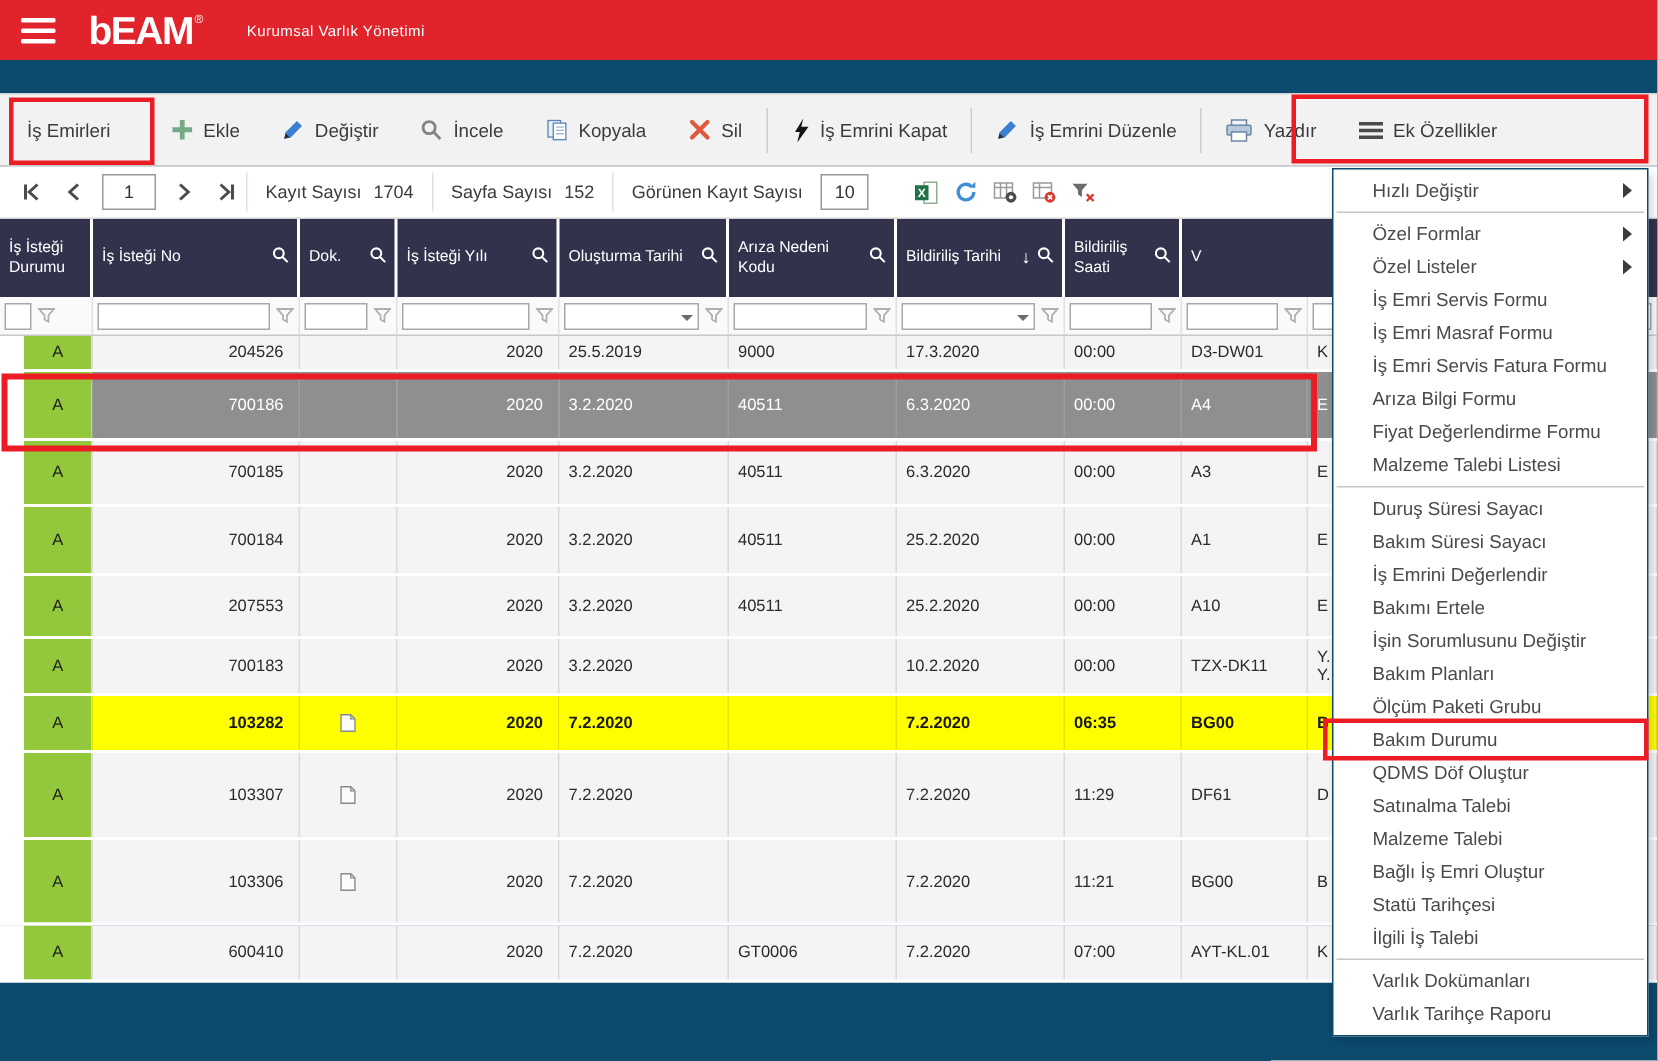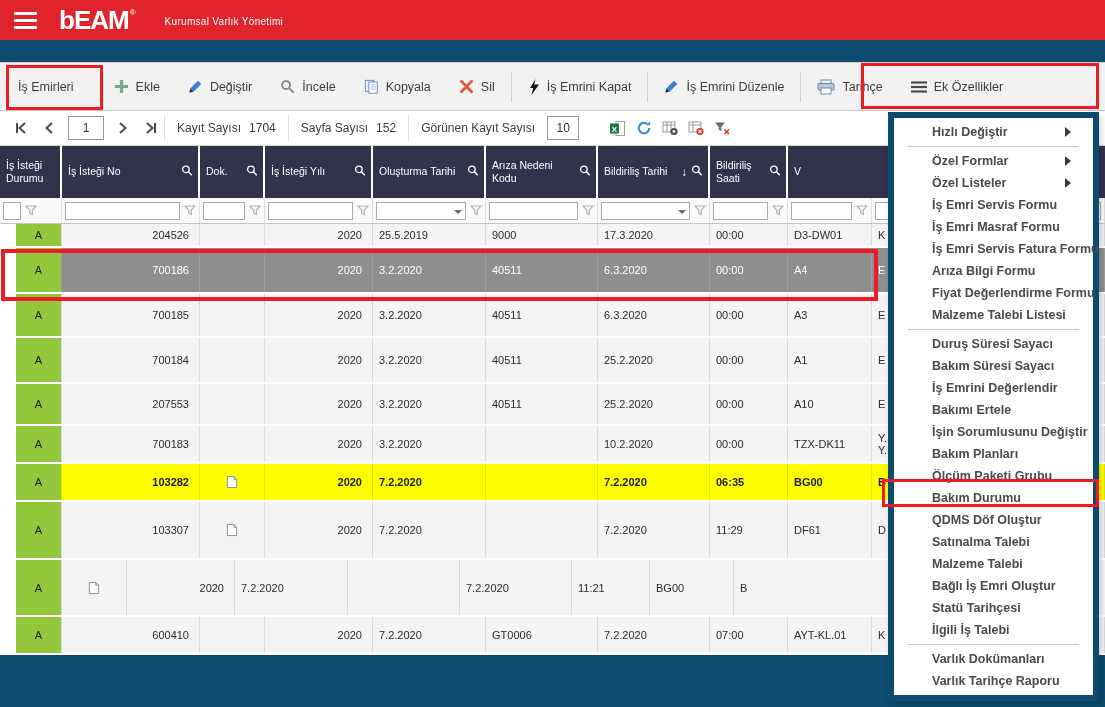--- a/index.html
+++ b/index.html
@@ -66,22 +66,22 @@
   .statusBlock{display:flex;align-items:center;justify-content:center;width:calc(100% - 16px);
                height:100%;margin-left:16px;background:var(--status-green);color:#1c1c1c;font-size:11px;}
   .brow.selected .cell{background:var(--selected-gray);color:#fff;border-right-color:#9d9d9d;}
   .brow.selected .cell.status{background:#fff;}
   .brow.selected .statusBlock{background:var(--status-green);color:#1c1c1c;}
   .brow.highlight .cell{background:var(--highlight-yellow);color:#1a1a1a;font-weight:bold;border-right-color:#e3e300;}
   .brow.highlight .cell.status{background:#fff;font-weight:normal;}
   .brow.highlight .statusBlock{background:var(--status-green);font-weight:normal;}
 
   
-  .menu{position:absolute;left:888px;top:112px;width:211px;background:#fff;border:6px solid #0c4a6e;
-        box-shadow:2px 3px 6px rgba(0,0,0,.18);padding:3px 12px;z-index:20;font-weight:bold;}
+  .menu{position:absolute;left:888px;top:112px;width:211px;background:#fff;border:1px solid #0c4a6e;
+        box-shadow:2px 3px 6px rgba(0,0,0,.18);padding:3px 0;z-index:20;}
   .mitem{position:relative;height:22px;display:flex;align-items:center;padding-left:26px;
          font-size:12.5px;color:#4a4a4a;cursor:pointer;white-space:nowrap;}
   .mcaret{position:absolute;right:10px;top:6px;width:0;height:0;border-top:5px solid transparent;
           border-bottom:5px solid transparent;border-left:6px solid #3c3c3c;}
   .msep{border-top:1px solid #c8c5c8;margin:3px 2px;}
 
   
   .anno{position:absolute;border:3px solid var(--annotation-red);z-index:30;pointer-events:none;}
   .anno-row{border-width:4px;}
 </style>
@@ -175,21 +175,21 @@
         </div>
         <div class="tdiv"></div>
         <div class="tbtn">
           <span class="icn">
             <svg width="18" height="16" viewBox="0 0 18 16">
               <rect x="4" y="1" width="10" height="4" fill="#eef3f8" stroke="#6b87a8"></rect>
               <rect x="1" y="4.5" width="16" height="6.5" rx="1" fill="#b9c9dc" stroke="#6b87a8"></rect>
               <rect x="4" y="9" width="10" height="6" fill="#fff" stroke="#6b87a8"></rect>
             </svg>
           </span>
-          <span>Tarihçe</span>
+          <span>Yazdır</span>
         </div>
         <div class="tbtn tbtn-last">
           <span class="icn">
             <svg width="16" height="12" viewBox="0 0 16 12">
               <g stroke="#4a4a4a" stroke-width="2.2">
                 <line x1="0" y1="1.5" x2="16" y2="1.5"></line>
                 <line x1="0" y1="6" x2="16" y2="6"></line>
                 <line x1="0" y1="10.5" x2="16" y2="10.5"></line>
               </g>
             </svg>
@@ -518,20 +518,21 @@
           <div class="cell r" style="flex:0 0 108px;width:108px">2020</div>
           <div class="cell" style="flex:0 0 113px;width:113px">7.2.2020</div>
           <div class="cell" style="flex:0 0 112px;width:112px"></div>
           <div class="cell" style="flex:0 0 112px;width:112px">7.2.2020</div>
           <div class="cell" style="flex:0 0 78px;width:78px">11:29</div>
           <div class="cell" style="flex:0 0 84px;width:84px">DF61</div>
           <div class="cell" style="flex:0 0 233px;width:233px">D</div>
         </div>
         <div class="brow" style="height: 57px;">
           <div class="cell status" style="flex:0 0 62px;width:62px"><span class="statusBlock">A</span></div>
+          <div class="cell r" style="flex:0 0 138px;width:138px">103306</div>
           <div class="cell c" style="flex:0 0 65px;width:65px"><span class="icn"><svg width="12" height="14" viewBox="0 0 13 15">
                 <path d="M1.5 1.5h7l3 3v9h-10z" fill="#fbfbfb" stroke="#8a8a8a"></path>
                 <path d="M8.5 1.5v3h3" fill="none" stroke="#8a8a8a"></path>
               </svg></span></div>
           <div class="cell r" style="flex:0 0 108px;width:108px">2020</div>
           <div class="cell" style="flex:0 0 113px;width:113px">7.2.2020</div>
           <div class="cell" style="flex:0 0 112px;width:112px"></div>
           <div class="cell" style="flex:0 0 112px;width:112px">7.2.2020</div>
           <div class="cell" style="flex:0 0 78px;width:78px">11:21</div>
           <div class="cell" style="flex:0 0 84px;width:84px">BG00</div>

